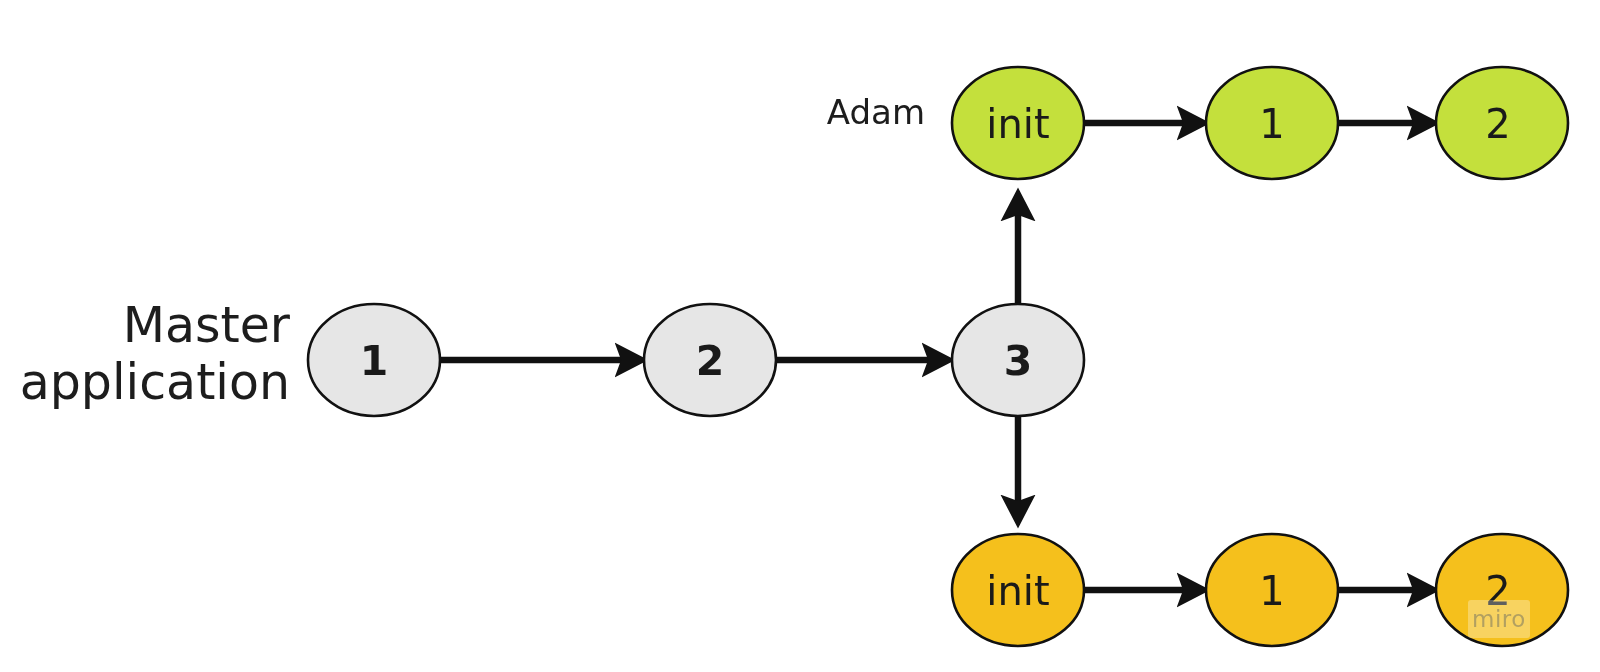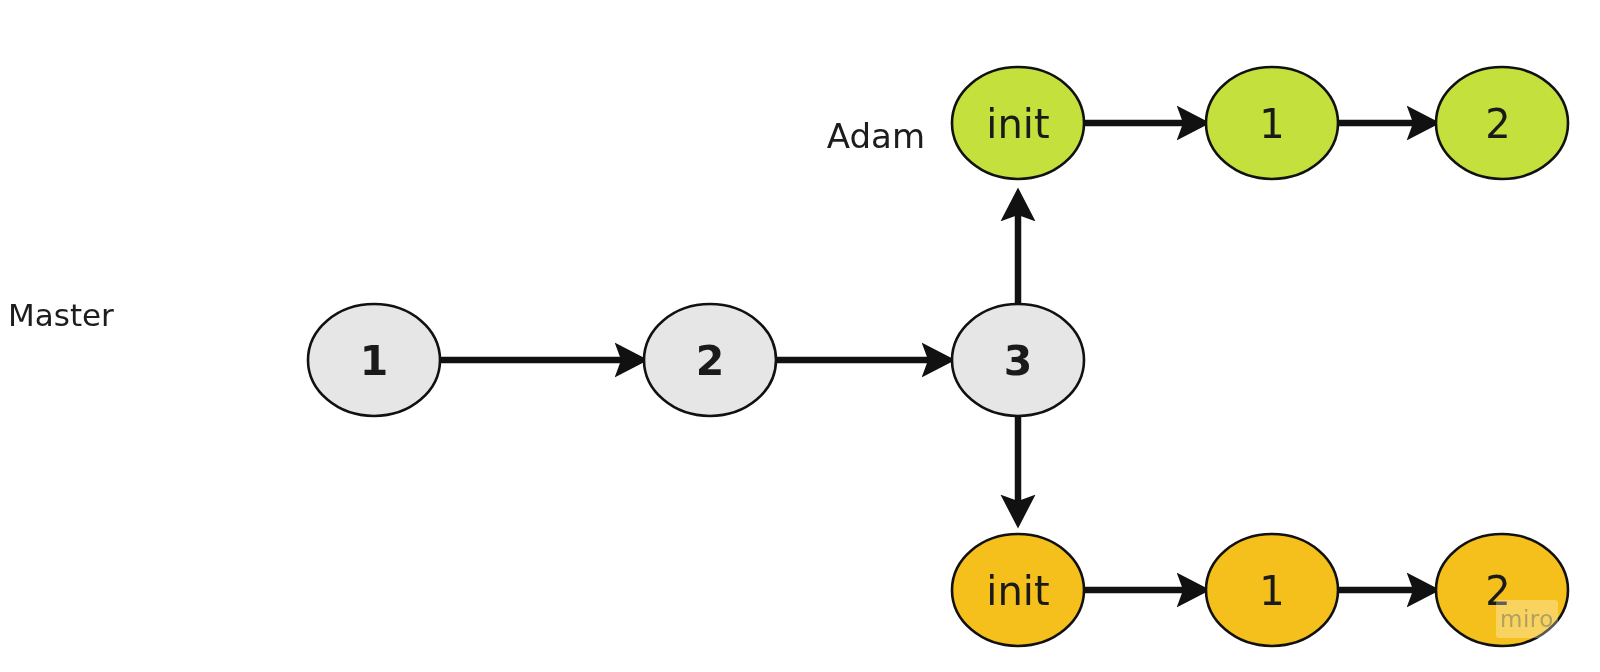--- a/index.html
+++ b/index.html
@@ -57,28 +57,28 @@
     white-space: nowrap;
     text-align: right;
   }
   #label-master {
     position: absolute;
     left: 8px;
     top: 298px;
     width: 282px;
     font-family: "DejaVu Sans", sans-serif;
     font-weight: 400;
-    font-size: 31px;
+    font-size: 49px;
     line-height: 1.16;
     color: #1d1d1d;
-    text-align: left;
+    text-align: right;
   }
   #label-adam {
     left: 700px;
-    top: 116px;
+    top: 92px;
     width: 225px;
     font-size: 34px;
   }
   #label-eve {
     left: 700px;
     top: 569px;
     width: 213px;
     font-size: 34px;
   }
   #miro-watermark {
@@ -90,21 +90,20 @@
     background: rgba(255,255,255,0.30);
     border-radius: 3px;
     font-family: "DejaVu Sans", sans-serif;
     font-size: 23px;
     font-weight: 400;
     color: rgba(120,118,96,0.55);
     display: flex;
     align-items: center;
     justify-content: center;
     letter-spacing: 0.5px;
-    margin-left: 28px;
   }
 </style>
 </head>
 <body>
 
 <div id="canvas">
 
   <svg id="graph-svg" viewBox="0 0 1600 672" xmlns="http://www.w3.org/2000/svg">
     <defs>
       <marker id="arrow-head" markerWidth="5.4" markerHeight="5.4" refX="3.6" refY="2.7" orient="auto" markerUnits="strokeWidth">
@@ -167,20 +166,21 @@
       <text class="node-label regular" x="1272" y="591">1</text>
     </g>
     <g>
       <ellipse class="node-ellipse" cx="1502" cy="590" rx="66" ry="56" fill="#f5c01c"></ellipse>
       <text class="node-label regular" x="1498" y="591">2</text>
     </g>
   </svg>
 
   <div id="label-master">
     <div>Master</div>
+    <div>application</div>
   </div>
 
   <div class="branch-label" id="label-adam">Adam</div>
 
 
   <div id="miro-watermark">miro</div>
 
 </div>
 
 </body></html>

